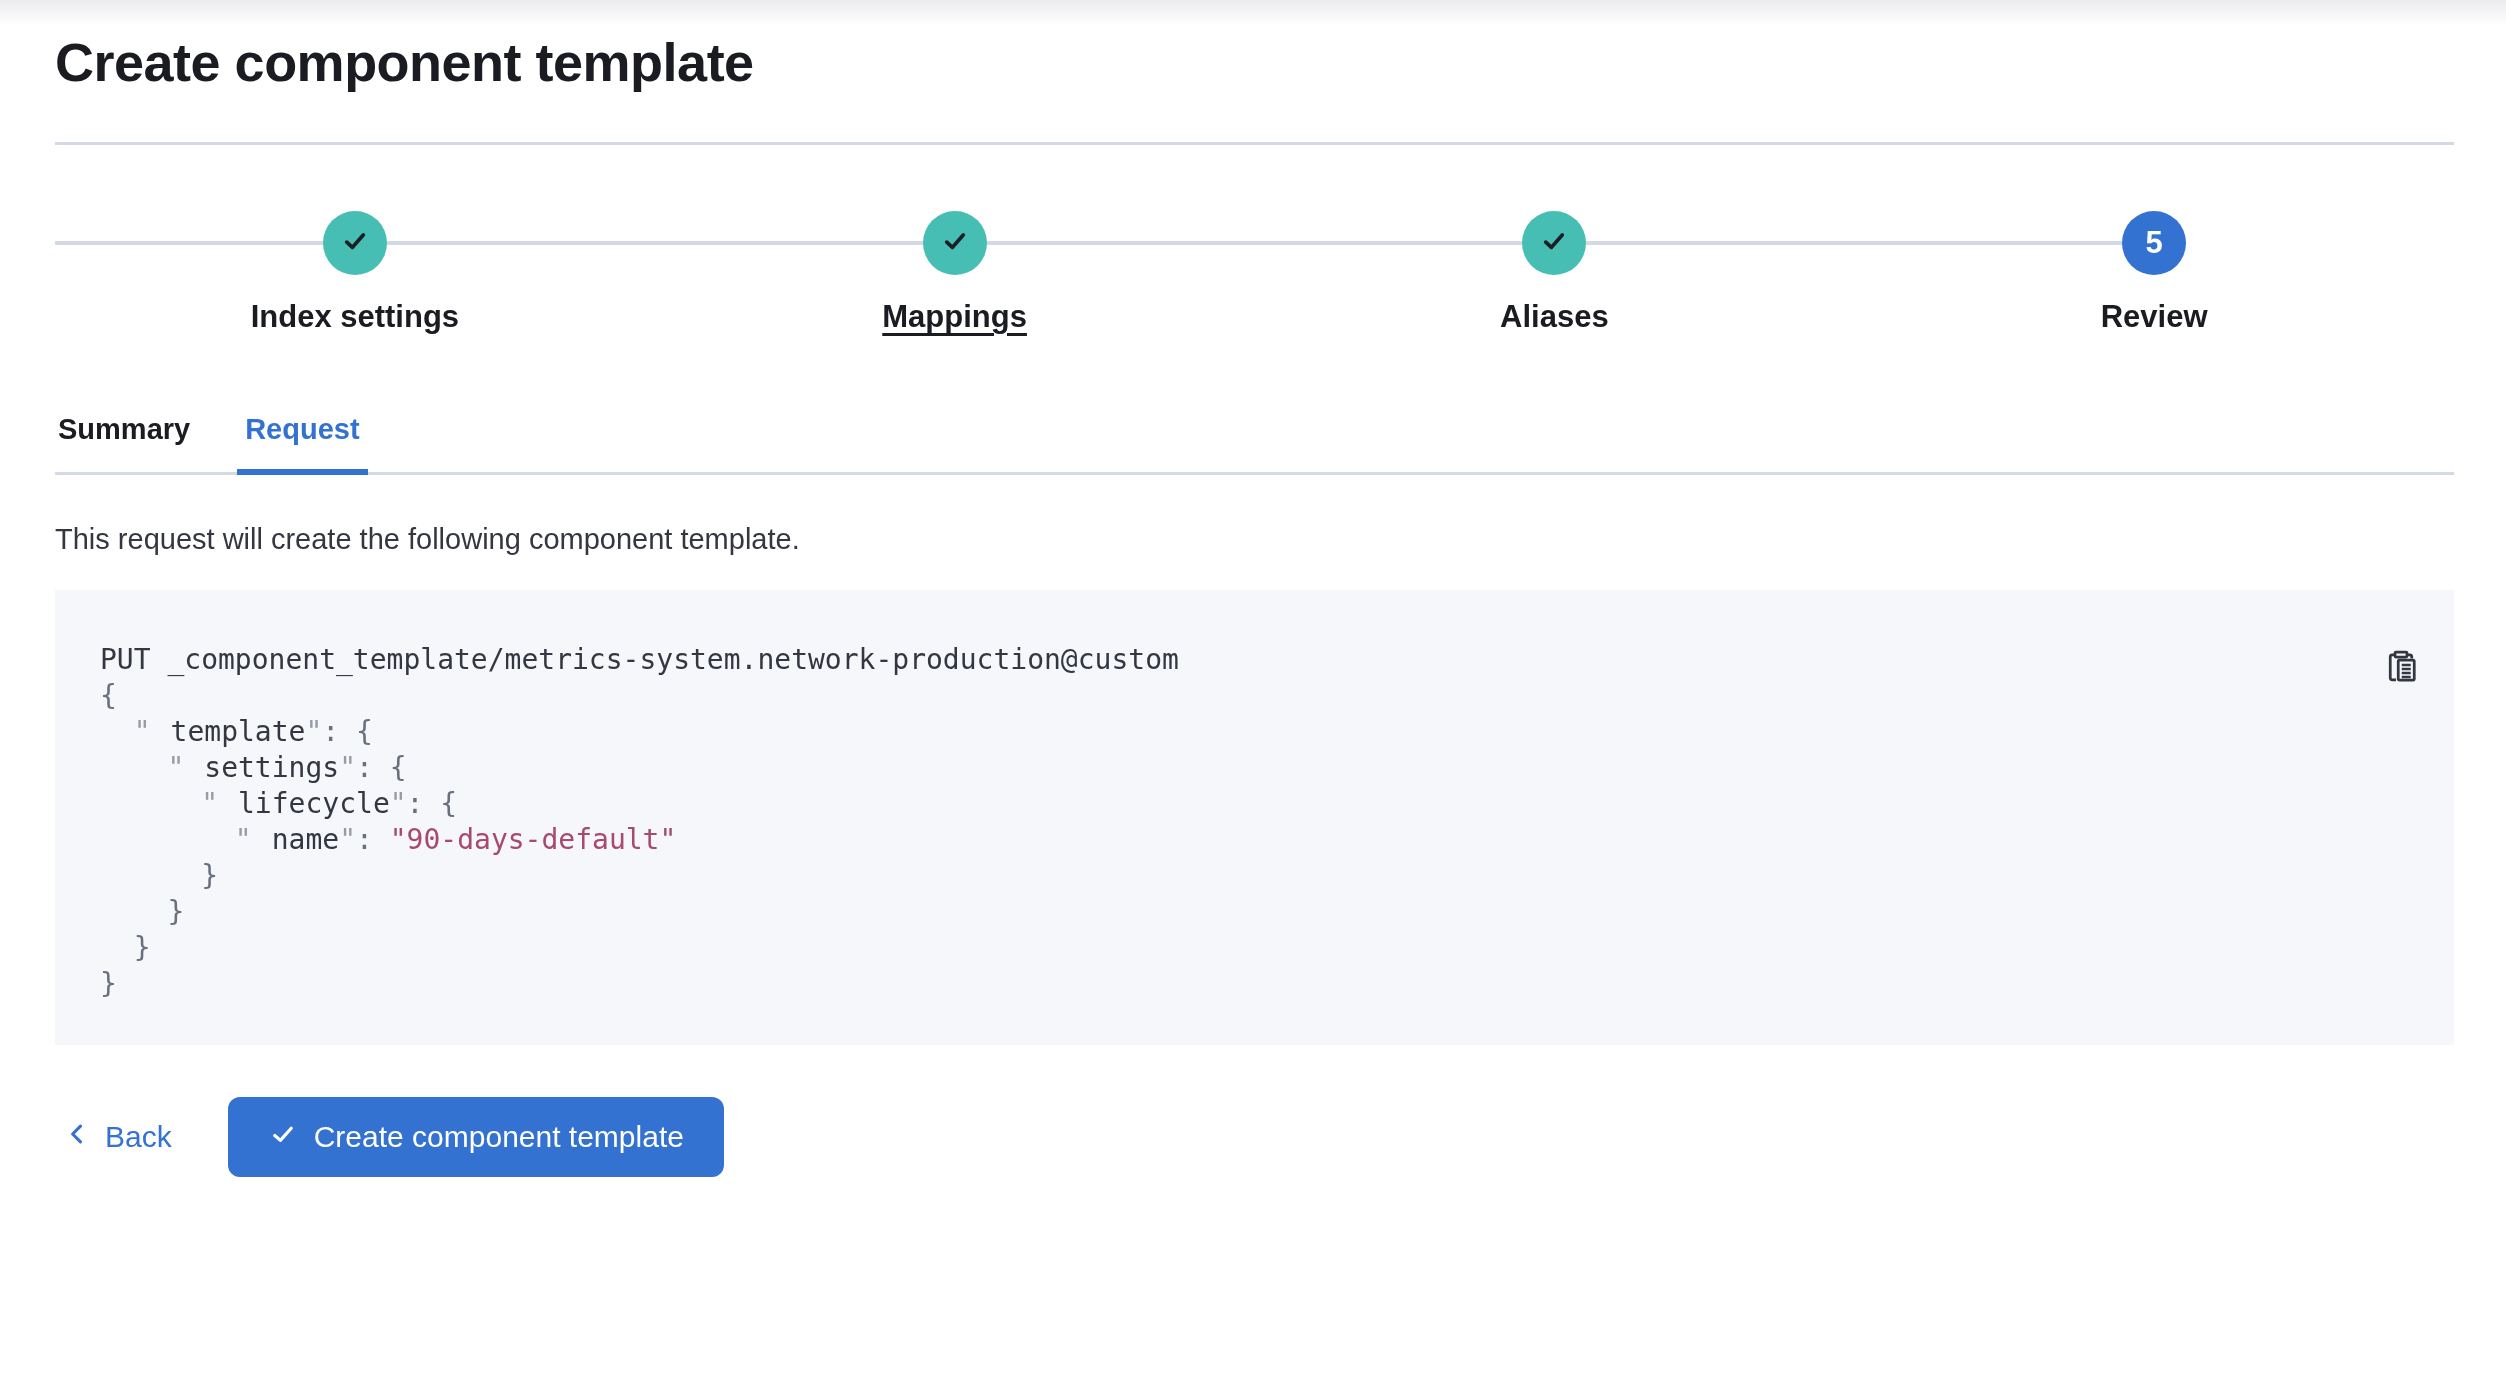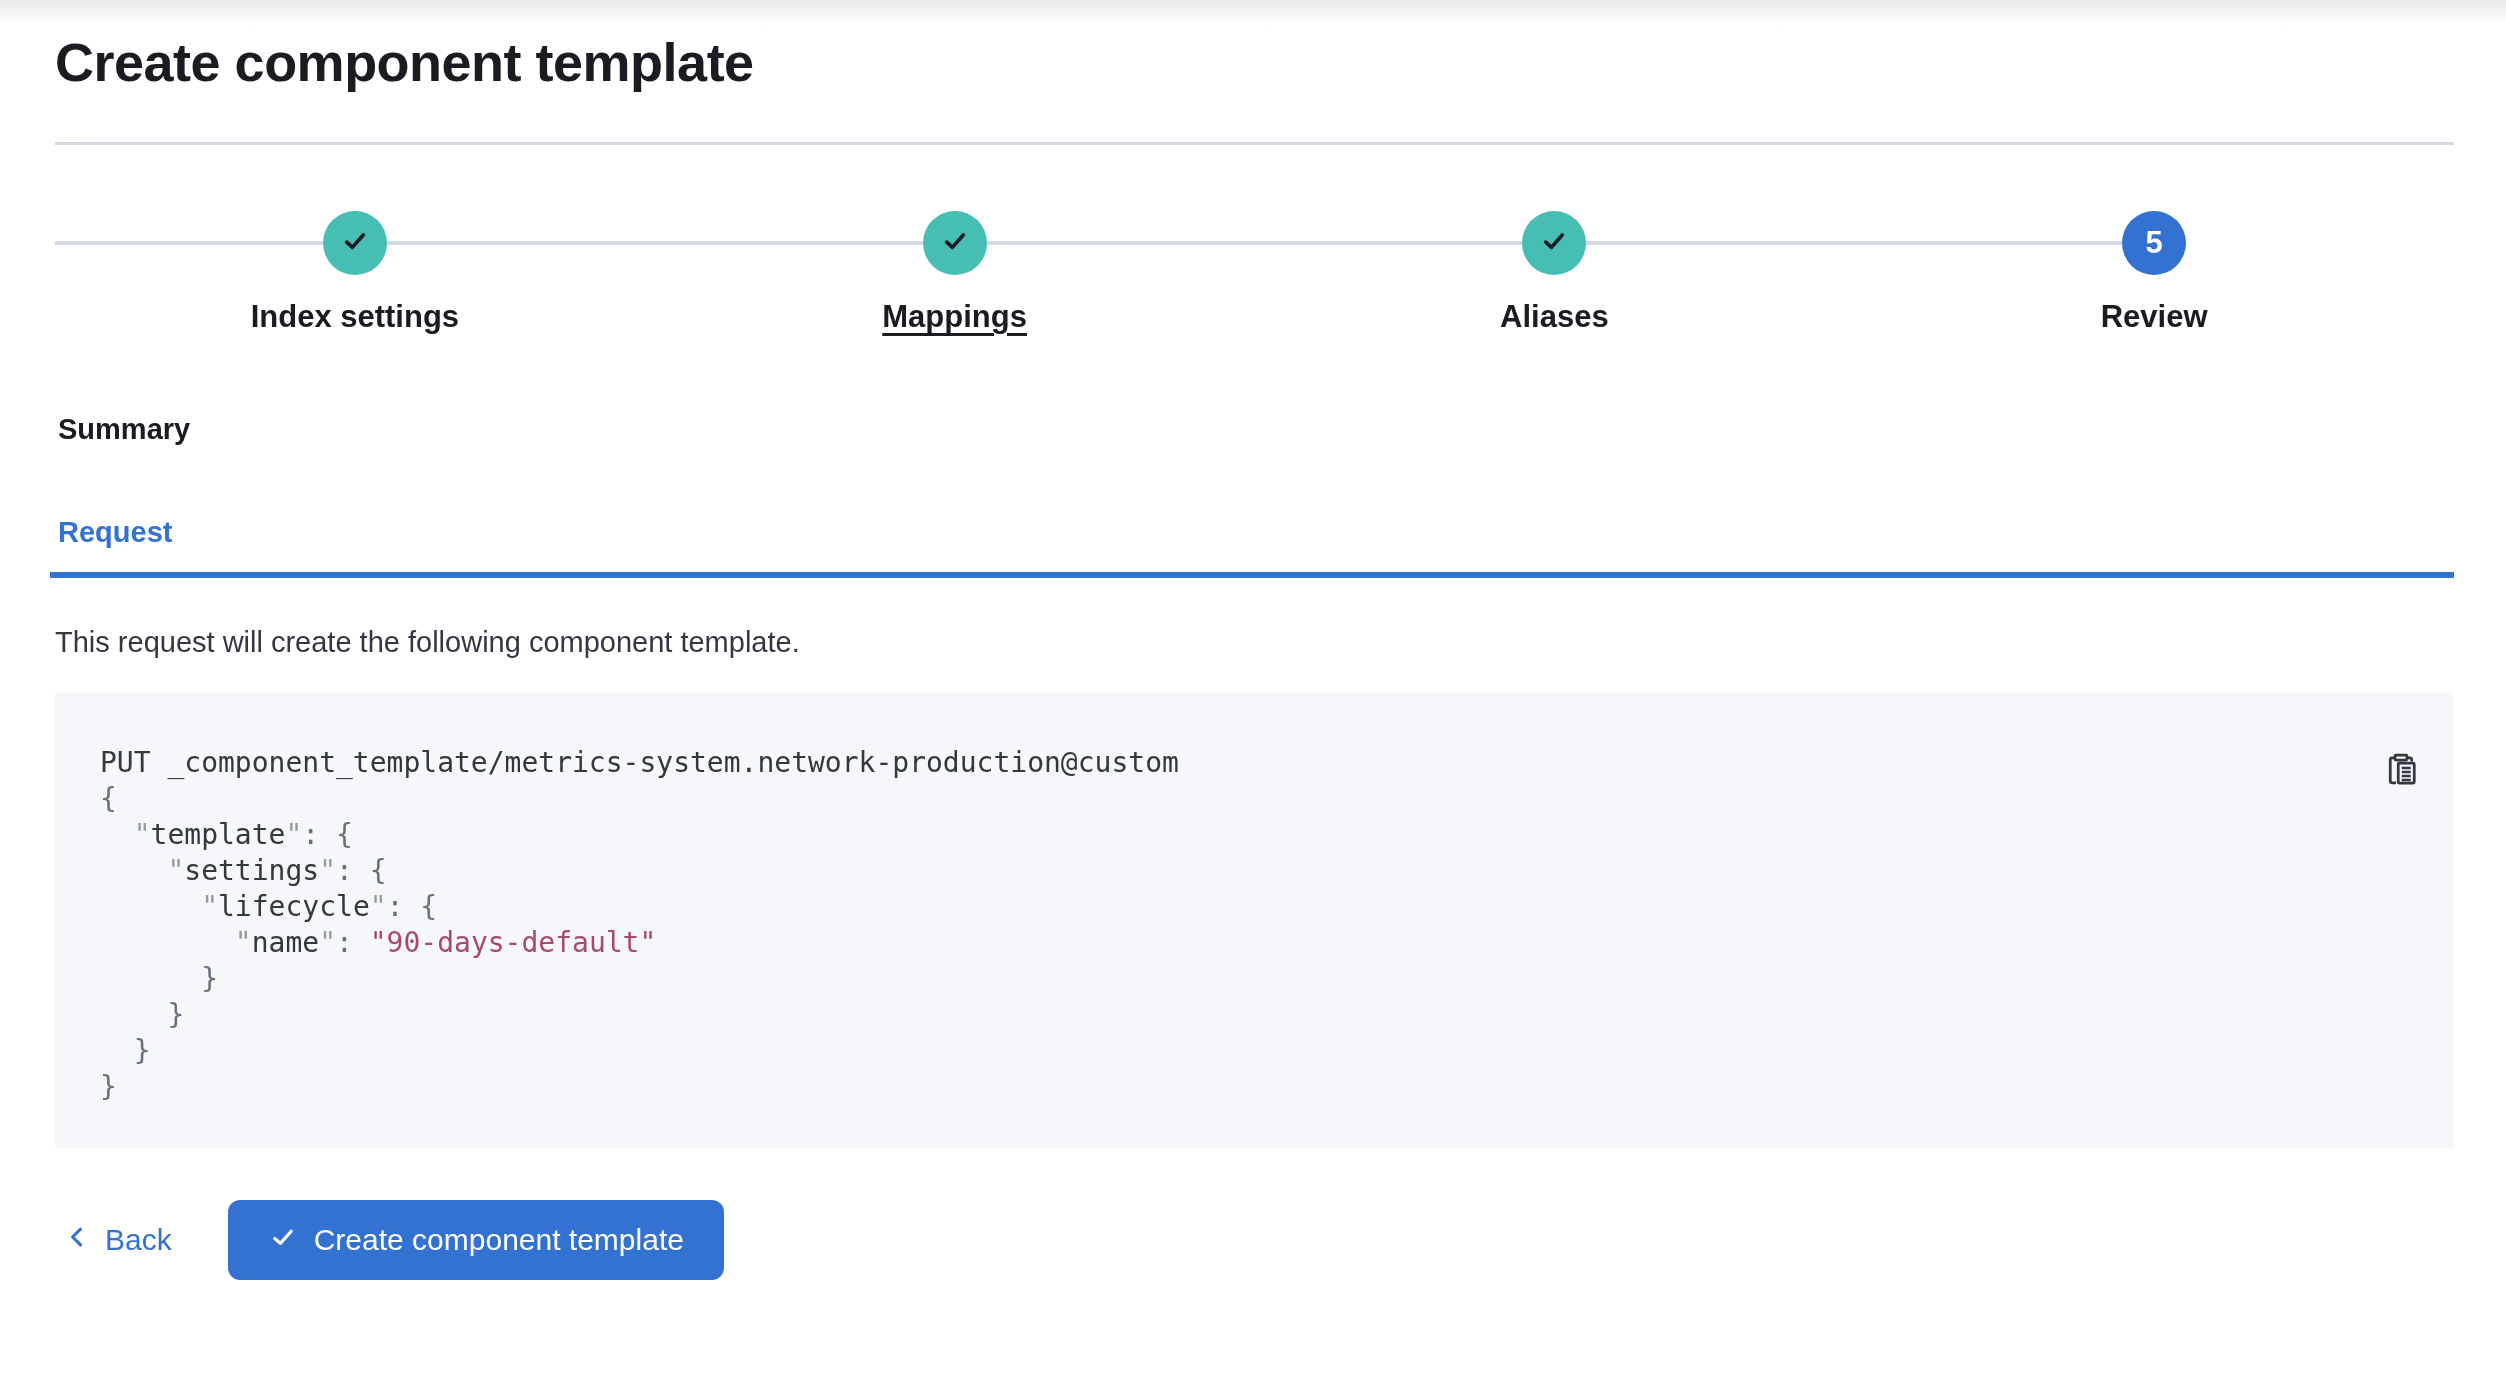--- a/index.html
+++ b/index.html
@@ -35,35 +35,35 @@
   .step-circle.complete{background:var(--teal);}
   .step-circle.current{background:var(--primary);}
   .step-number{color:#fff;font-size:31px;font-weight:700;}
   .step-label{margin-top:24px;font-size:31px;font-weight:700;color:var(--ink);}
   .step-label.underlined{text-decoration:underline;text-decoration-thickness:3px;text-underline-offset:6px;}
 
   
   .review-heading{margin-top:96px;font-size:45px;font-weight:700;line-height:56px;color:var(--ink);letter-spacing:-0.3px;}
 
   
-  .tabs{display:flex;gap:44px;margin-top:78px;border-bottom:3px solid var(--border);padding-left:0;flex-direction:column;}
+  .tabs{display:flex;gap:44px;margin-top:78px;border-bottom:3px solid var(--border);padding-left:0;}
   .tab{position:relative;font-size:29px;font-weight:700;padding:0 8px 26px 8px;cursor:pointer;color:var(--ink);margin-left:-5px;}
   .tab.selected{color:var(--primary);}
   .tab.selected::after{content:"";position:absolute;left:0;right:0;bottom:-3px;height:6px;background:var(--primary);}
 
   
   .request-description{margin-top:48px;font-size:29px;color:var(--text);}
 
   
   .code-block{position:relative;margin-top:34px;background:var(--codebg);
     padding:52px 110px 58px 45px;height:455px;}
   .code-lines{font-family:"DejaVu Sans Mono",monospace;font-size:28px;line-height:36px;
     color:var(--text);white-space:pre;}
   .tok-plain{color:var(--text);}
-  .tok-key{color:var(--text);}
+  .tok-key{color:var(--text);margin-left:20px;}
   .tok-brace{color:var(--punct);}
   .tok-colon{color:var(--punct);}
   .tok-quote{color:var(--quote);}
   .tok-string{color:var(--string);}
   .copy-btn{position:absolute;top:56px;right:32px;width:42px;height:42px;border:none;
     background:transparent;cursor:pointer;padding:0;display:flex;align-items:center;justify-content:center;}
 
   
   .footer-actions{display:flex;align-items:center;margin-top:52px;gap:40px;}
   .back-btn{display:flex;align-items:center;gap:14px;background:transparent;border:none;

